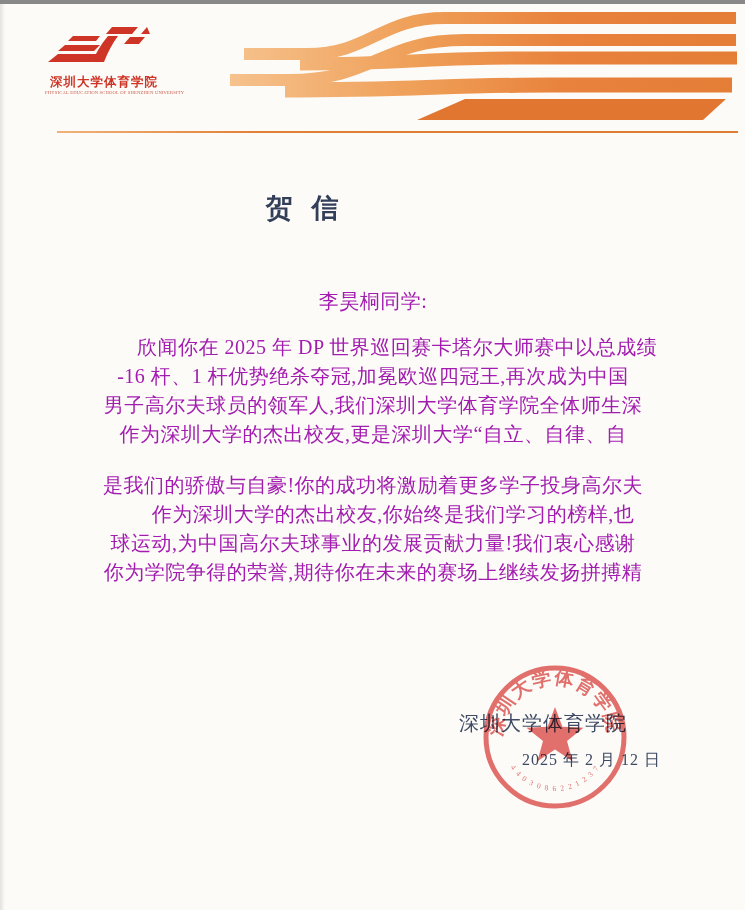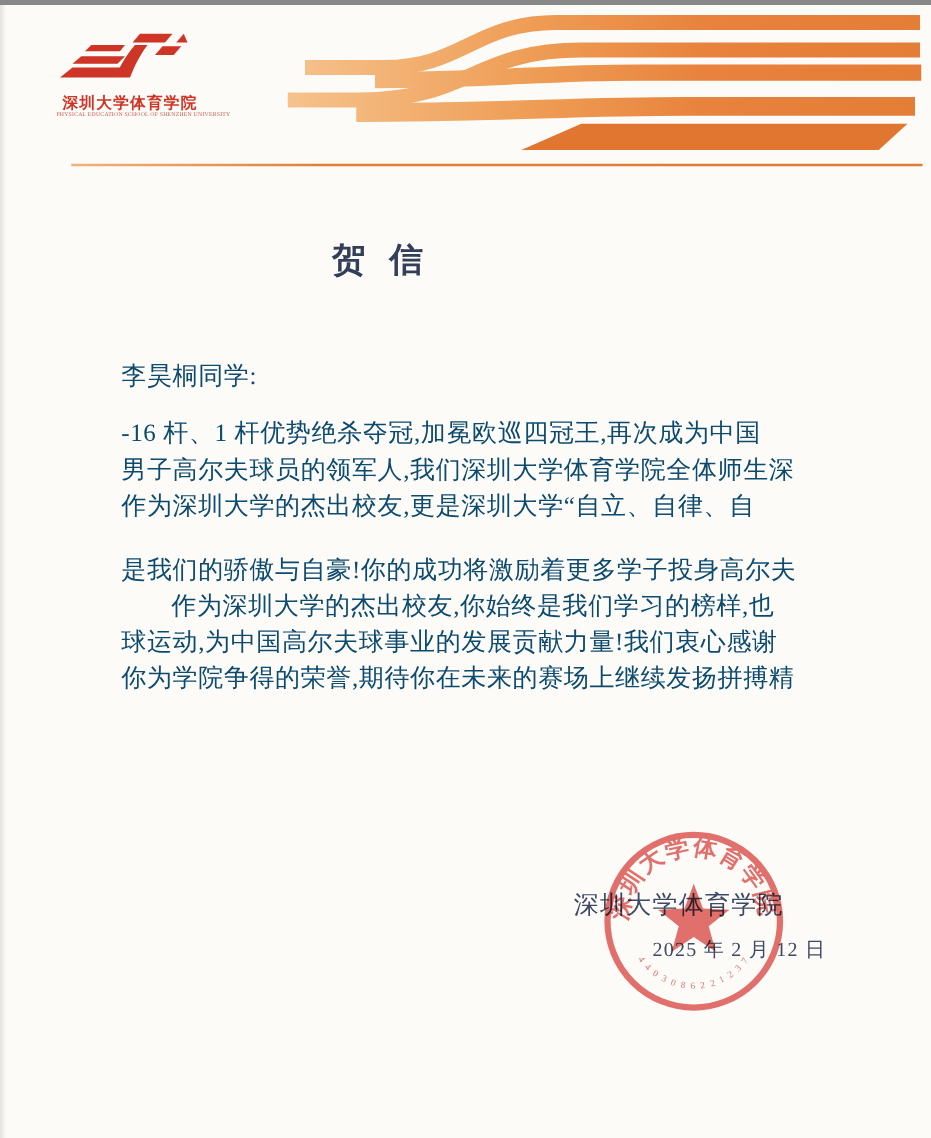--- a/index.html
+++ b/index.html
@@ -18,22 +18,22 @@
   .logo-cn{position:absolute;left:44px;top:70px;width:120px;text-align:center;
     font-size:12.5px;font-weight:bold;color:#cf3526;letter-spacing:1px;white-space:nowrap;}
   .logo-en{position:absolute;left:40px;top:86px;width:128px;text-align:center;
     font-size:5px;color:#c9594b;letter-spacing:.2px;white-space:nowrap;transform:scale(.92);}
   .stripes{position:absolute;left:230px;top:0;width:515px;height:122px;}
   .rule{position:absolute;left:57px;top:127px;width:681px;height:2px;
     background:linear-gradient(90deg,#f0b27a,#e07f35 30%,#de7c33);}
   
   .title{position:absolute;left:0;top:186px;width:610px;text-align:center;
     font-size:27px;font-weight:bold;color:#333f58;letter-spacing:6px;}
-  .body-text{position:absolute;left:97px;top:283px;width:552px;color:#0c4a6e;
-    font-size:20px;letter-spacing:.5px;}
+  .body-text{position:absolute;left:97px;top:283px;width:552px;color:#a21caf;
+    font-size:20px;letter-spacing:.5px;text-align:center;}
   .salutation{margin:0 0 17px 0;}
   .line{height:29px;line-height:29px;white-space:nowrap;}
   .indent{text-indent:40px;}
   .para-gap{height:22px;}
   .signature{position:absolute;right:118px;top:706px;font-size:20px;color:#3e4a64;letter-spacing:1px;}
   .date{position:absolute;right:84px;top:746px;font-size:16px;color:#3e4a64;letter-spacing:1px;}
   .seal{position:absolute;left:478px;top:658px;width:158px;height:152px;
     opacity:.8;mix-blend-mode:multiply;}
 </style>
 </head>
@@ -71,20 +71,21 @@
     <path d="M 55,86 C 180,86 220,81 320,81 H 502" fill="none" stroke="url(#sg)" stroke-width="15"></path>
     <polygon points="187,116 235,95 496,95 473,116" fill="#e0762f"></polygon>
   </svg>
 
   <div class="rule"></div>
 
   <div class="title">贺 信</div>
 
   <div class="body-text">
     <div class="salutation line">李昊桐同学:</div>
+    <div class="line indent">欣闻你在 2025 年 DP 世界巡回赛卡塔尔大师赛中以总成绩</div>
     <div class="line">-16 杆、1 杆优势绝杀夺冠,加冕欧巡四冠王,再次成为中国</div>
     <div class="line">男子高尔夫球员的领军人,我们深圳大学体育学院全体师生深</div>
     <div class="line">作为深圳大学的杰出校友,更是深圳大学“自立、自律、自</div>
     <div class="para-gap"></div>
     <div class="line">是我们的骄傲与自豪!你的成功将激励着更多学子投身高尔夫</div>
     <div class="line indent">作为深圳大学的杰出校友,你始终是我们学习的榜样,也</div>
     <div class="line">球运动,为中国高尔夫球事业的发展贡献力量!我们衷心感谢</div>
     <div class="line">你为学院争得的荣誉,期待你在未来的赛场上继续发扬拼搏精</div>
   </div>
 

